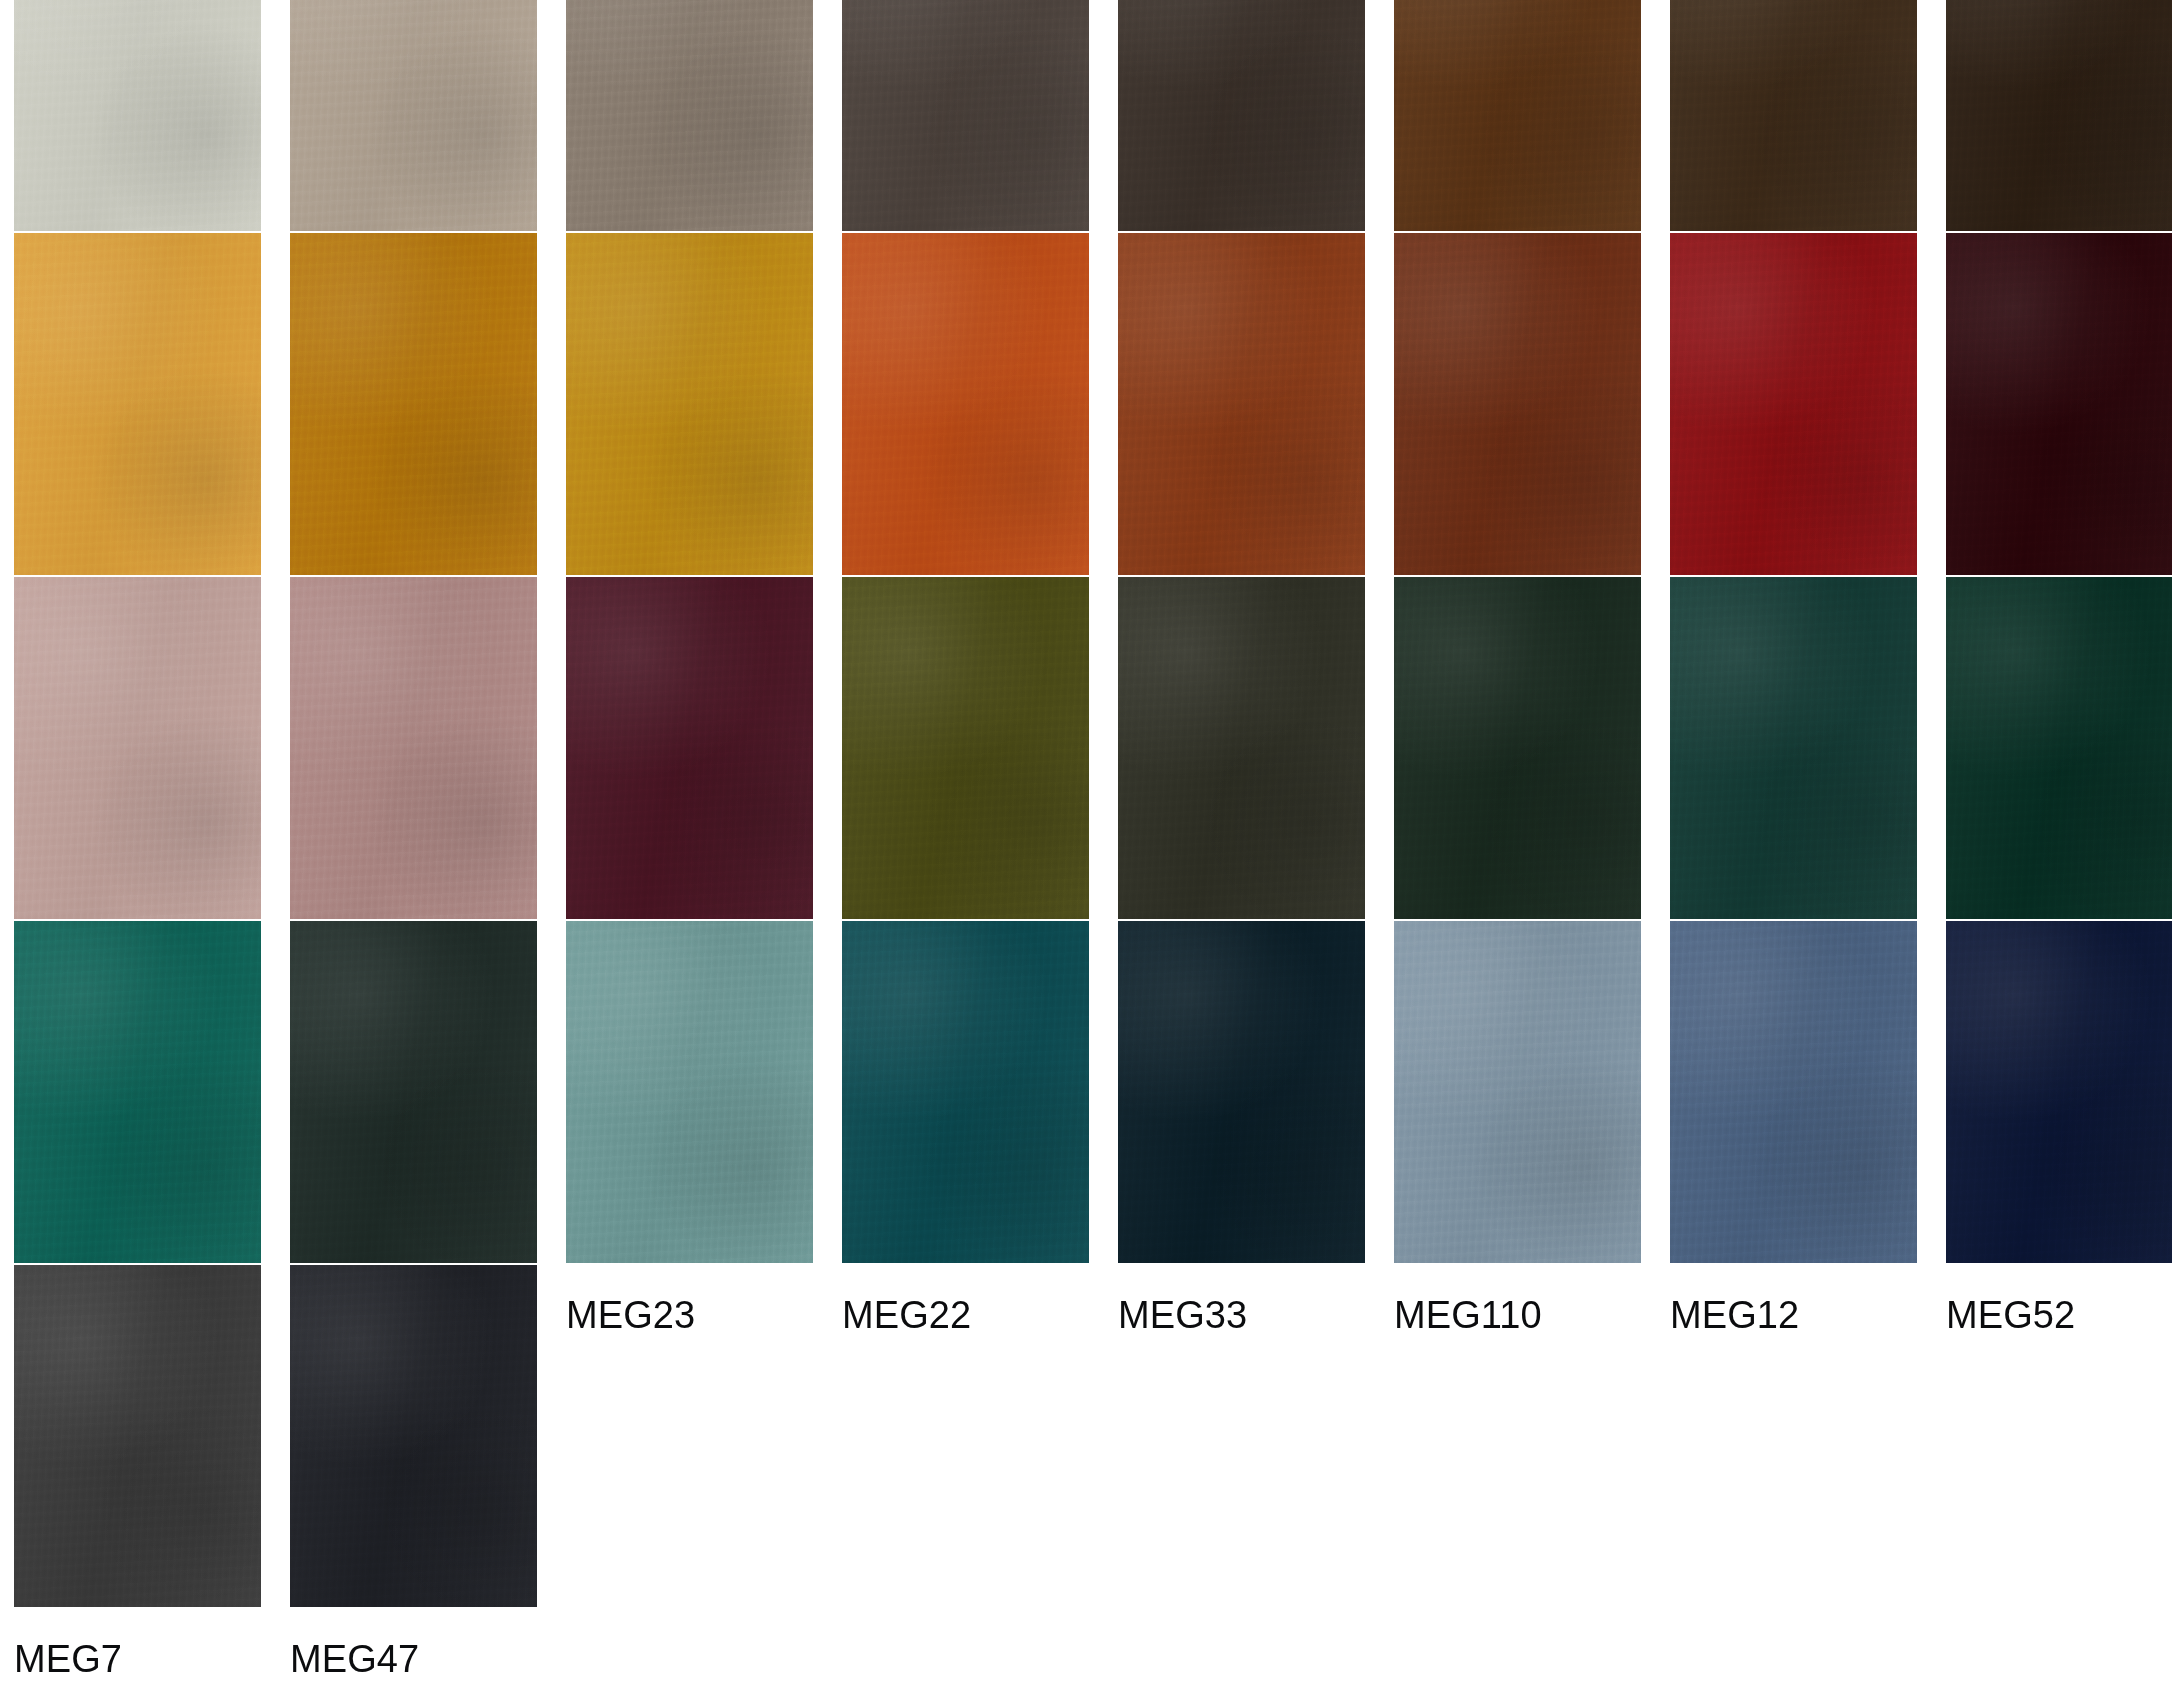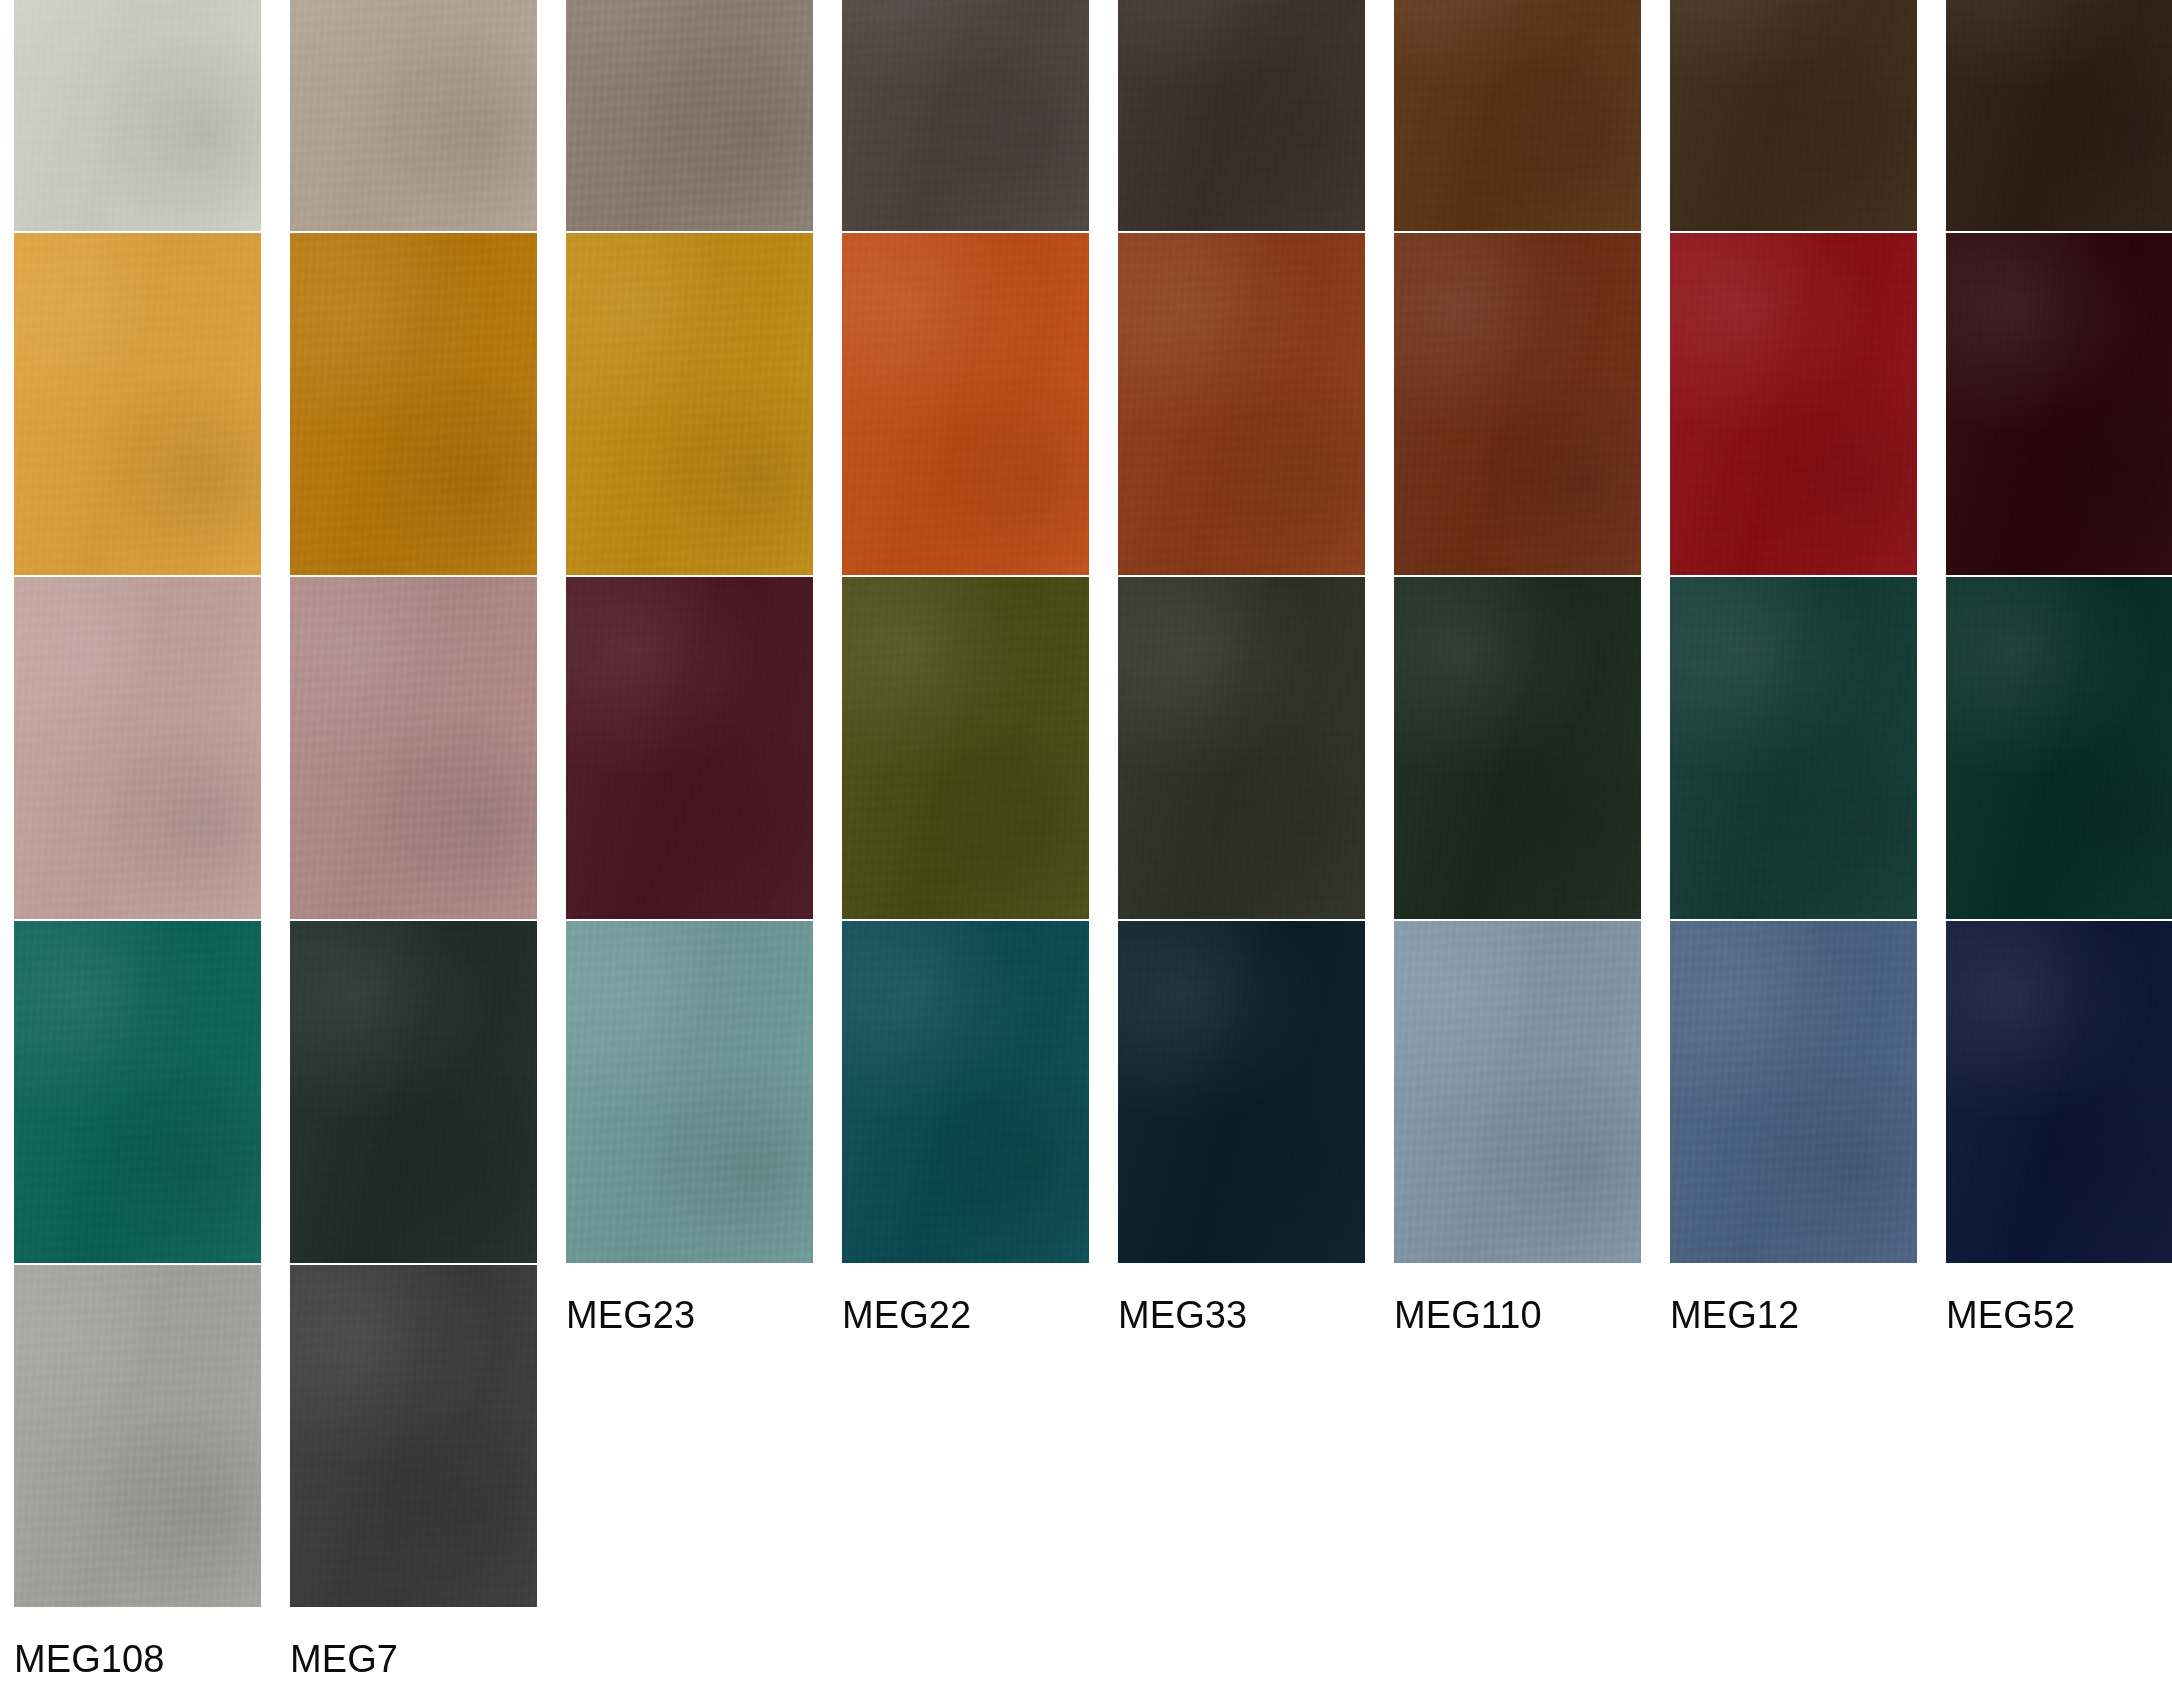--- a/index.html
+++ b/index.html
@@ -202,23 +202,23 @@
       </div>
       <div class="swatch-cell">
         <div class="swatch-chip" style="background-color: rgb(74, 98, 130);"></div>
         <div class="swatch-label">MEG12</div>
       </div>
       <div class="swatch-cell">
         <div class="swatch-chip" style="background-color: rgb(10, 21, 53);"></div>
         <div class="swatch-label">MEG52</div>
       </div>
       <div class="swatch-cell">
-        <div class="swatch-chip" style="background-color: rgb(163, 163, 160);"></div>
-        <div class="swatch-label">MEG108</div>
-      </div>
-      <div class="swatch-cell">
         <div class="swatch-chip" style="background-color: rgb(58, 58, 58);"></div>
         <div class="swatch-label">MEG7</div>
+      </div>
+      <div class="swatch-cell">
+        <div class="swatch-chip" style="background-color: rgb(30, 32, 38);"></div>
+        <div class="swatch-label">MEG47</div>
       </div>
       <div class="swatch-cell is-empty"></div>
     </div>
 </div>
 
 
 </body></html>

